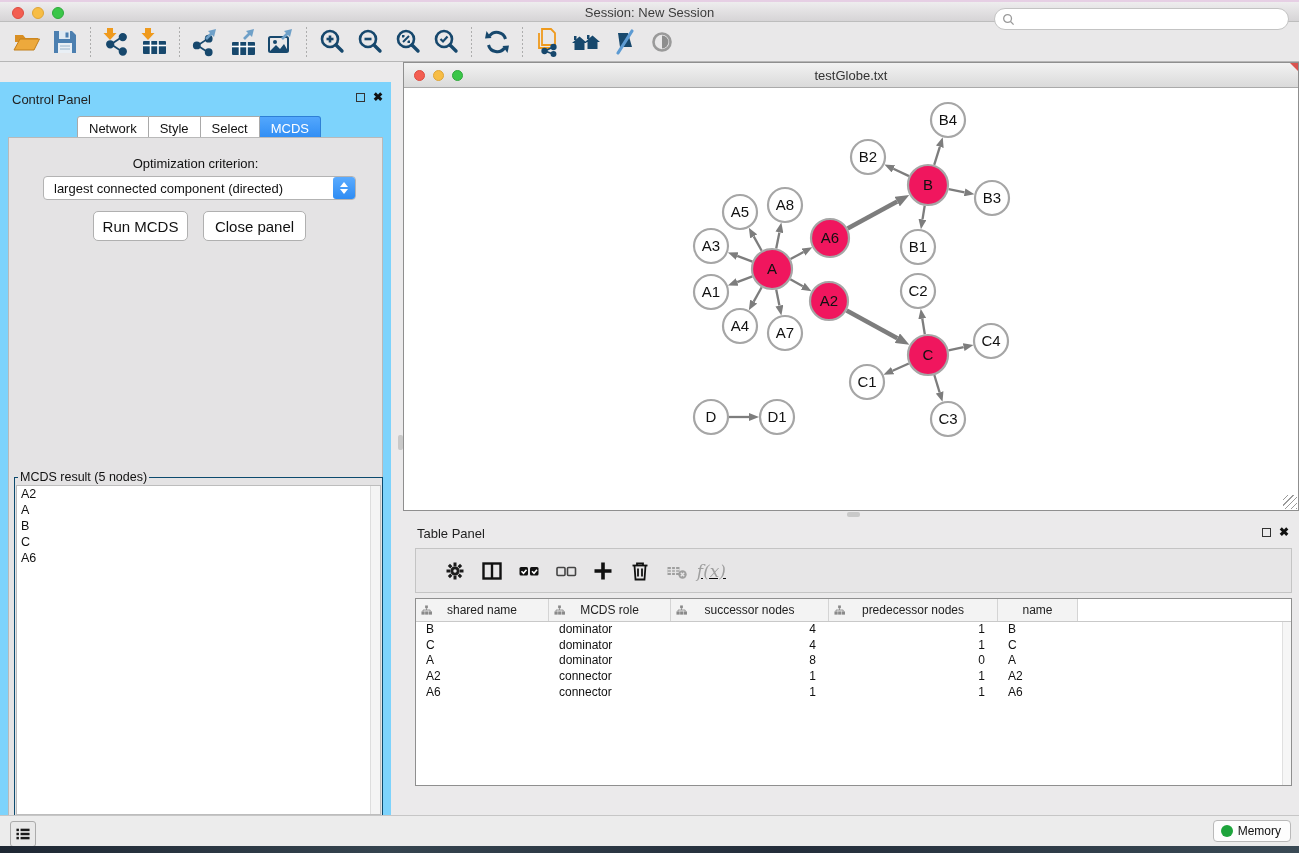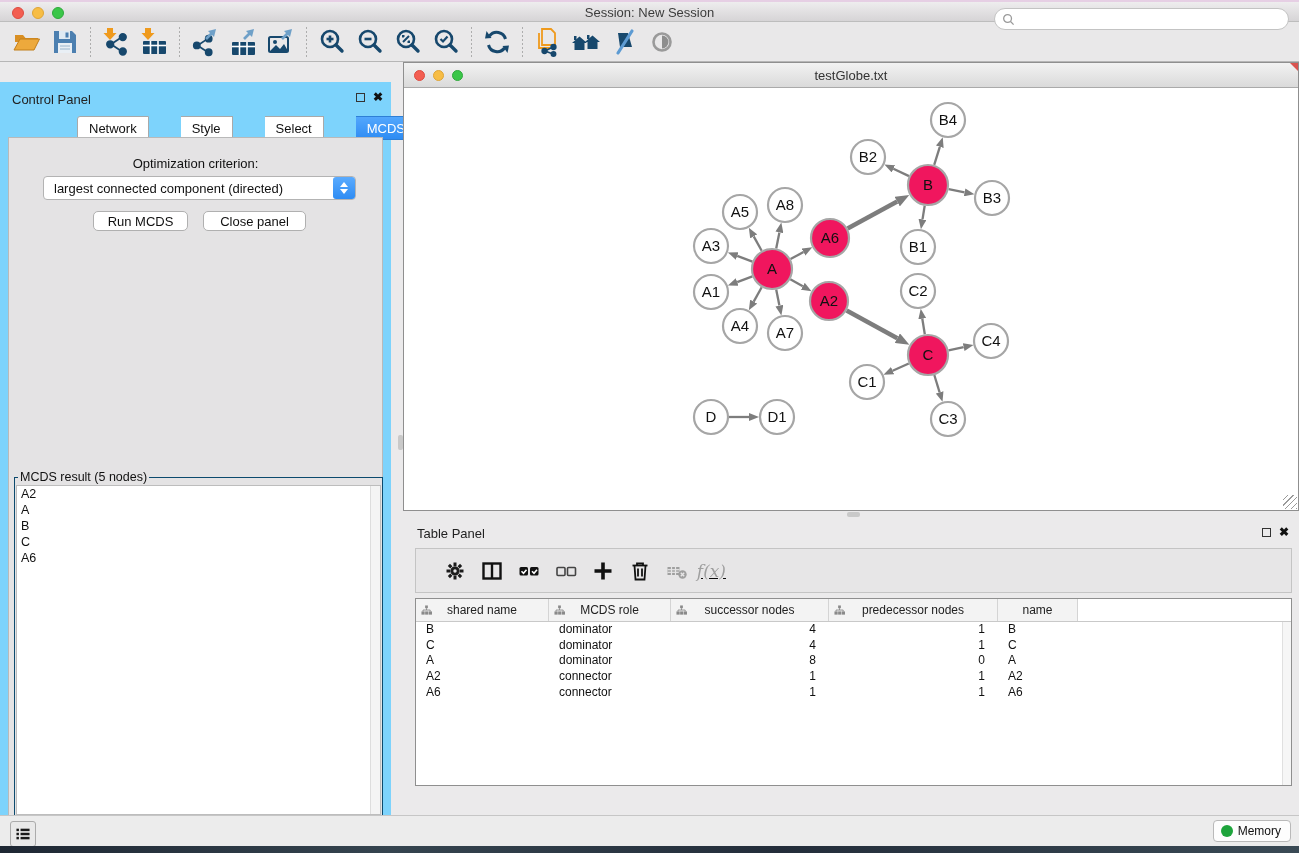--- a/index.html
+++ b/index.html
@@ -31,39 +31,39 @@
   .searchbox input{border:none;outline:none;flex:1;height:16px;font-size:12px;background:transparent;
     font-family:"Liberation Sans",sans-serif;}
   .mag{margin:0 4px 0 7px;flex:0 0 auto;display:flex;}
 
   
   .control-panel{position:absolute;left:0;top:62px;width:391px;height:753px;background:#7dd3fc;margin-top:20px;}
   .panel-head{position:absolute;left:12px;top:10px;font-size:13px;color:#222;}
   .panel-icons{position:absolute;right:8px;top:9px;display:flex;gap:8px;align-items:center;}
   .float-ic{width:9px;height:9px;border:1.5px solid #333;box-sizing:border-box;}
   .close-ic{font-size:12px;font-weight:bold;color:#111;line-height:12px;}
-  .cp-tabs{position:absolute;left:77px;top:34px;display:flex;gap:32px;}
+  .cp-tabs{position:absolute;left:77px;top:34px;display:flex;}
   .cp-tab{height:22px;padding:0 11px;background:#fff;border:1px solid #a9a9a9;border-left:none;
     font-size:13px;display:flex;align-items:center;color:#111;}
   .cp-tab:first-child{border-left:1px solid #a9a9a9;border-radius:3px 0 0 3px;}
   .cp-tab:last-child{border-radius:0 3px 3px 0;}
   .cp-tab.active{background:linear-gradient(#53a7fd,#2e8cf3);color:#fff;border-color:#2e7fd6;}
   .cp-box{position:absolute;left:8px;top:55px;width:375px;height:686px;background:#e4e3e4;
     border:1px solid #b9b9b9;box-sizing:border-box;}
   .opt-label{position:absolute;left:0;width:100%;top:74px;text-align:center;font-size:13px;color:#111;}
   .dropdown{position:absolute;left:43px;top:94px;width:313px;height:24px;background:#fff;
     border:1px solid #b3b3b3;border-radius:4px;box-sizing:border-box;display:flex;align-items:center;}
   .dropdown .dd-text{flex:1;font-size:13px;padding-left:10px;color:#111;white-space:nowrap;}
   .dd-stepper{width:22px;height:22px;border-radius:3px;background:linear-gradient(#5aabfe,#2e8cf3);
     display:flex;flex-direction:column;align-items:center;justify-content:center;gap:2px;margin-right:0px;}
   .chev{width:0;height:0;border-left:4px solid transparent;border-right:4px solid transparent;}
   .chev.up{border-bottom:5px solid #fff;}
   .chev.down{border-top:5px solid #fff;}
-  .cp-btn{position:absolute;top:129px;height:20px;background:#fff;border:1px solid #b0b0b0;
-    border-radius:5px;font-size:13px;color:#111;display:flex;align-items:center;justify-content:center;
+  .cp-btn{position:absolute;top:129px;height:30px;background:#fff;border:1px solid #b0b0b0;
+    border-radius:5px;font-size:15px;color:#111;display:flex;align-items:center;justify-content:center;
     box-sizing:border-box;}
   .run-btn{left:93px;width:95px;}
   .closep-btn{left:203px;width:103px;}
   .result-fieldset{position:absolute;left:14px;top:388px;width:369px;height:347px;
     border:1px solid #0c4a6e;box-sizing:border-box;background:#e4e3e4;margin:0;padding:1px;}
   .result-fieldset legend{font-size:12.5px;color:#111;padding:0 2px;margin-left:2px;}
   .listbox{position:relative;width:100%;height:100%;background:#fff;border:1px solid #bdbdbd;
     box-sizing:border-box;overflow:hidden;}
   .listbox .vtrack{position:absolute;right:0;top:0;width:9px;height:100%;background:#f4f4f4;
     border-left:1px solid #ddd;}

